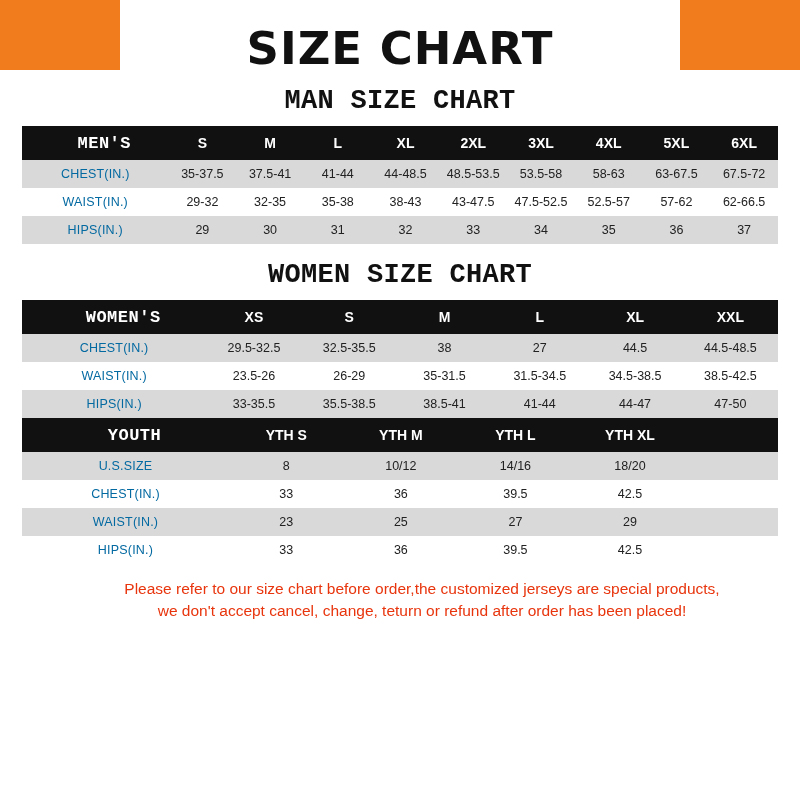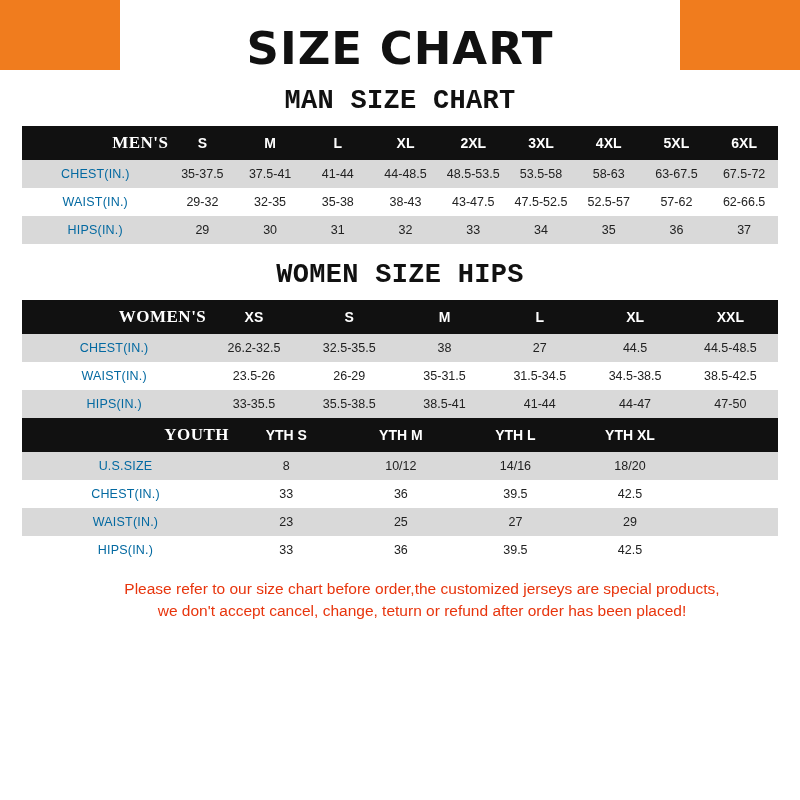--- a/index.html
+++ b/index.html
@@ -80,23 +80,23 @@
     vertical-align: middle;
   }
   table.chart thead th {
     background: #111111;
     color: #ffffff;
     font-weight: bold;
     height: 34px;
     font-size: 14px;
   }
   table.chart thead th.corner {
-    text-align: right;
+    text-align: center;
     padding-left: 18px;
-    font-family: Liberation Serif, serif;
+    font-family: Liberation Mono, monospace;
     font-size: 17px;
     letter-spacing: 0.5px;
   }
   table.chart tbody tr.odd td {
     background: #ffffff;
   }
   table.chart tbody tr.even td {
     background: #d9d9d9;
   }
   table.chart tbody td.rowhead {
@@ -182,37 +182,37 @@
           <td>34</td>
           <td>35</td>
           <td>36</td>
           <td>37</td>
         </tr>
       </tbody>
     </table>
   </div>
 
   <div class="section">
-    <div class="section-title">WOMEN SIZE HIPS</div>
+    <div class="section-title">WOMEN SIZE CHART</div>
     <table class="chart">
       <thead>
         <tr>
           <th class="corner" style="width:22%">WOMEN'S</th>
           <th>XS</th>
           <th>S</th>
           <th>M</th>
           <th>L</th>
           <th>XL</th>
           <th>XXL</th>
         </tr>
       </thead>
       <tbody>
         <tr class="even">
           <td class="rowhead">CHEST(IN.)</td>
-          <td>26.2-32.5</td>
+          <td>29.5-32.5</td>
           <td>32.5-35.5</td>
           <td>38</td>
           <td>27</td>
           <td>44.5</td>
           <td>44.5-48.5</td>
         </tr>
         <tr class="odd">
           <td class="rowhead">WAIST(IN.)</td>
           <td>23.5-26</td>
           <td>26-29</td>

